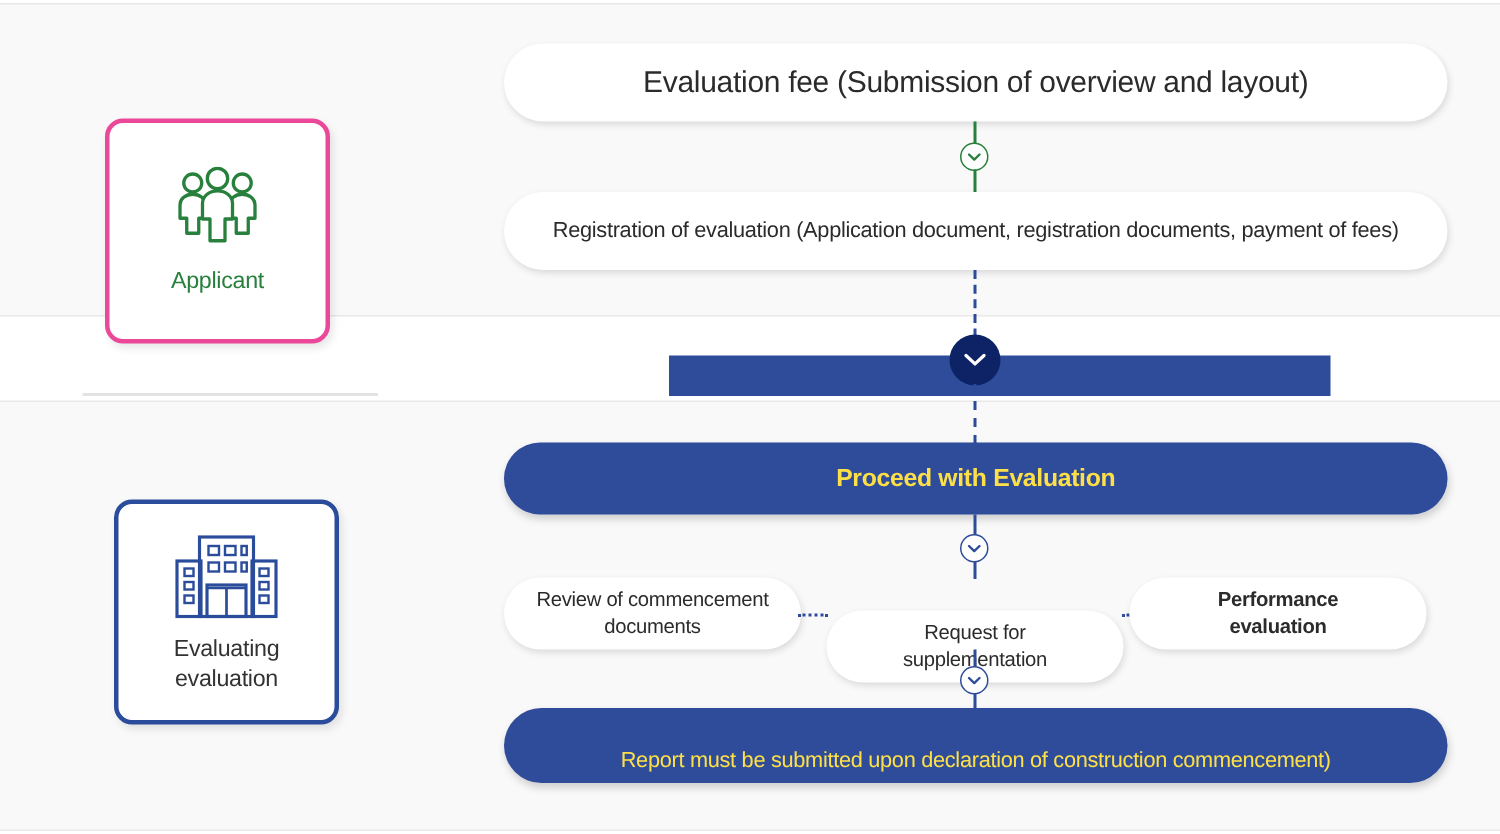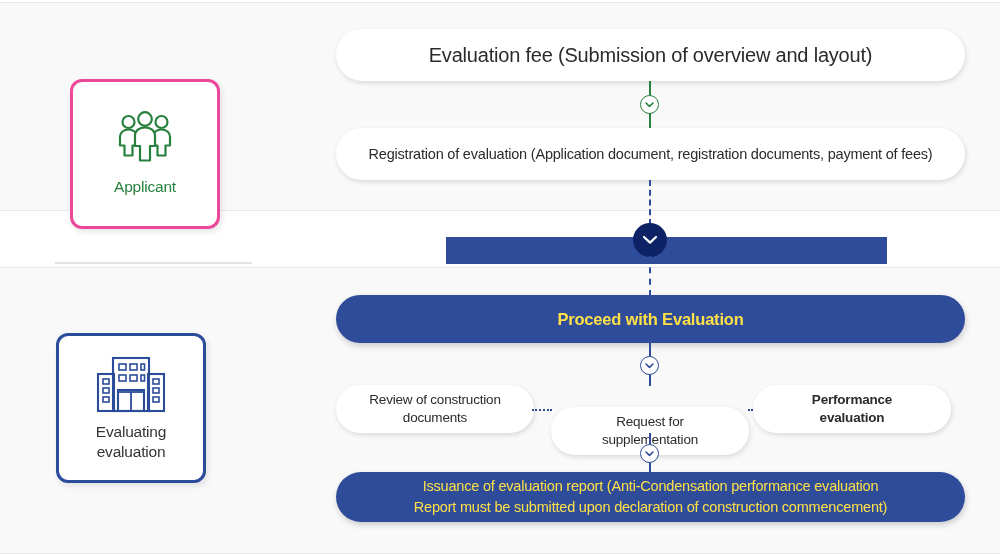--- a/index.html
+++ b/index.html
@@ -56,21 +56,21 @@
     justify-content: center;
     box-shadow: 2px 3px 6px rgba(0,0,0,0.10);
   }
   #actor-applicant {
     left: 70px;
     top: 31px;
     border: 3px solid #ec4899;
     margin-top: 48px;
   }
   #actor-institute {
-    left: 56px;
+    left: 76px;
     top: 333px;
     border: 3px solid #2b4b9b;
   }
   .actor-icon { margin-bottom: 6px; }
   #actor-institute .actor-icon { margin-bottom: 4px; }
   .actor-label {
     font-size: 15.5px;
     line-height: 20px;
     text-align: center;
     letter-spacing: -0.2px;
@@ -283,21 +283,21 @@
   <div class="vline vline-blue" style="top:343px; height:14px;"></div>
   <div class="circle-marker circle-outline blue" id="marker-low1">
     <svg class="chev" width="9" height="6" viewBox="0 0 9 6" fill="none" xmlns="http://www.w3.org/2000/svg">
       <path d="M1 1l3.5 3.4L8 1" stroke="#2f4c9b" stroke-width="1.6" stroke-linecap="round" stroke-linejoin="round"></path>
     </svg>
   </div>
   <div class="vline vline-blue" style="top:374px; height:12px;"></div>
 
   <div class="node node-white node-sub" id="node-review">
     <span class="node-text">
-      <span>Review of construction</span><br>
+      <span>Review of commencement</span><br>
       <span>documents</span>
     </span>
   </div>
 
   <div class="hdash" id="dash-a"></div>
 
   <div class="node node-white node-sub" id="node-request">
     <span class="node-text">
       <span>Request for</span><br>
       <span>supplementation</span>
@@ -316,18 +316,18 @@
   <div class="vline vline-blue" style="top:433px; height:12px;"></div>
   <div class="circle-marker circle-outline blue" id="marker-low2">
     <svg class="chev" width="9" height="6" viewBox="0 0 9 6" fill="none" xmlns="http://www.w3.org/2000/svg">
       <path d="M1 1l3.5 3.4L8 1" stroke="#2f4c9b" stroke-width="1.6" stroke-linecap="round" stroke-linejoin="round"></path>
     </svg>
   </div>
   <div class="vline vline-blue" style="top:462px; height:12px;"></div>
 
   <div class="node node-blue" id="node-issuance">
     <span class="node-text">
-      <span>Issuance of evaluation report (Anti-Condensation performance evaluation</span><br>
+      <br>
       <span>Report must be submitted upon declaration of construction commencement)</span>
     </span>
   </div>
 
 </div>
 
 </body></html>

